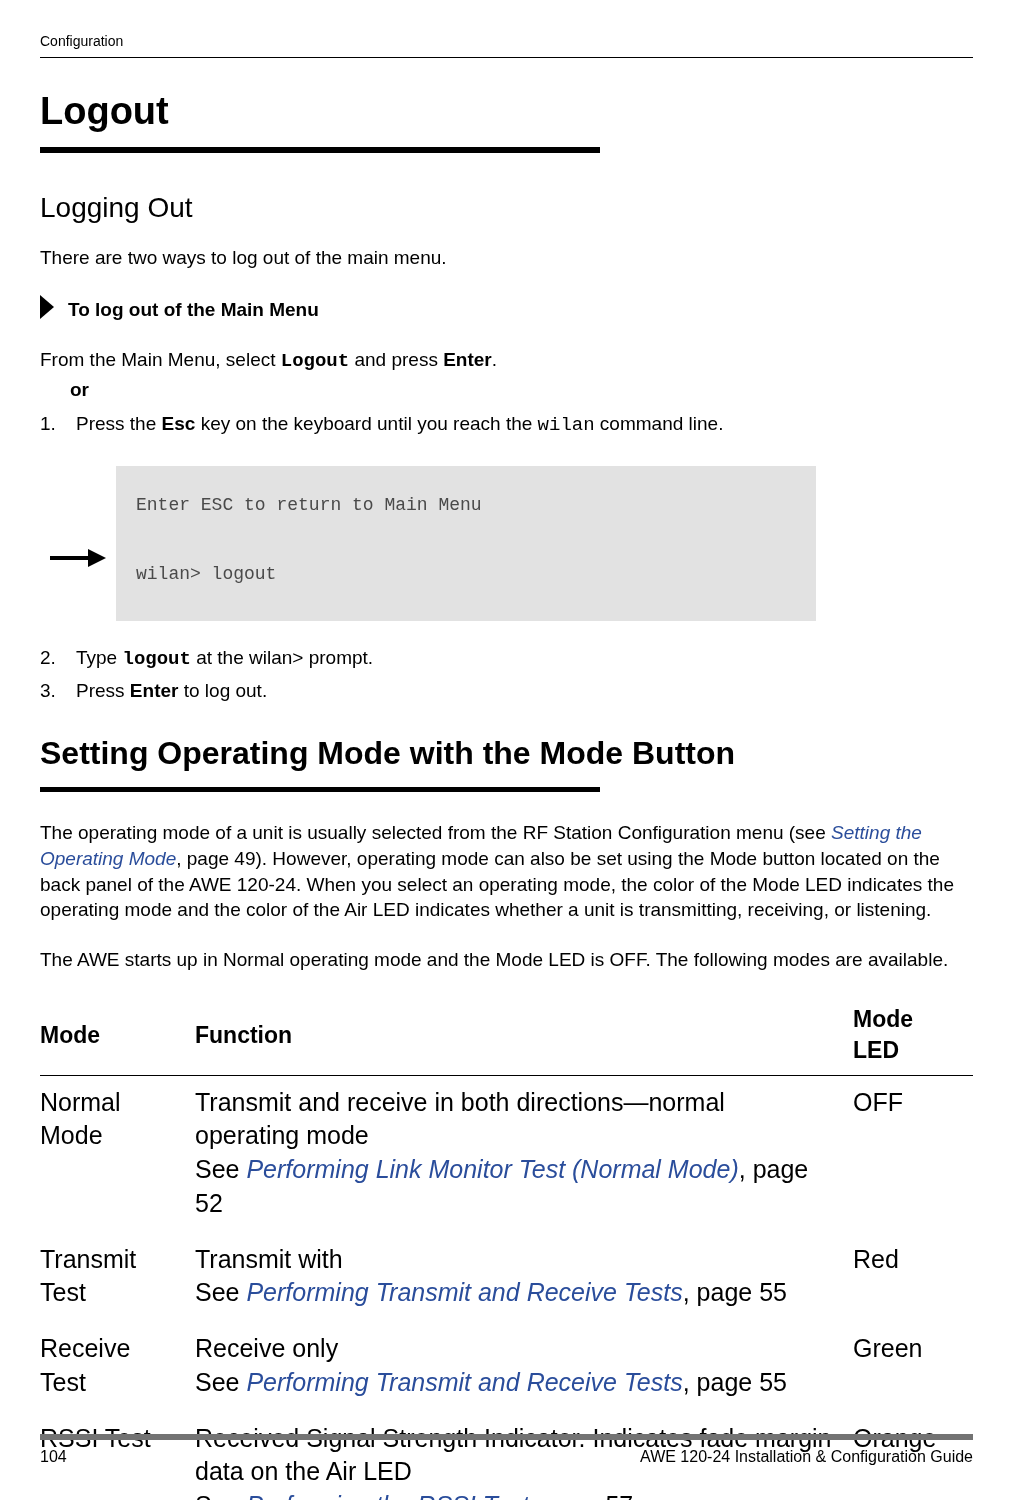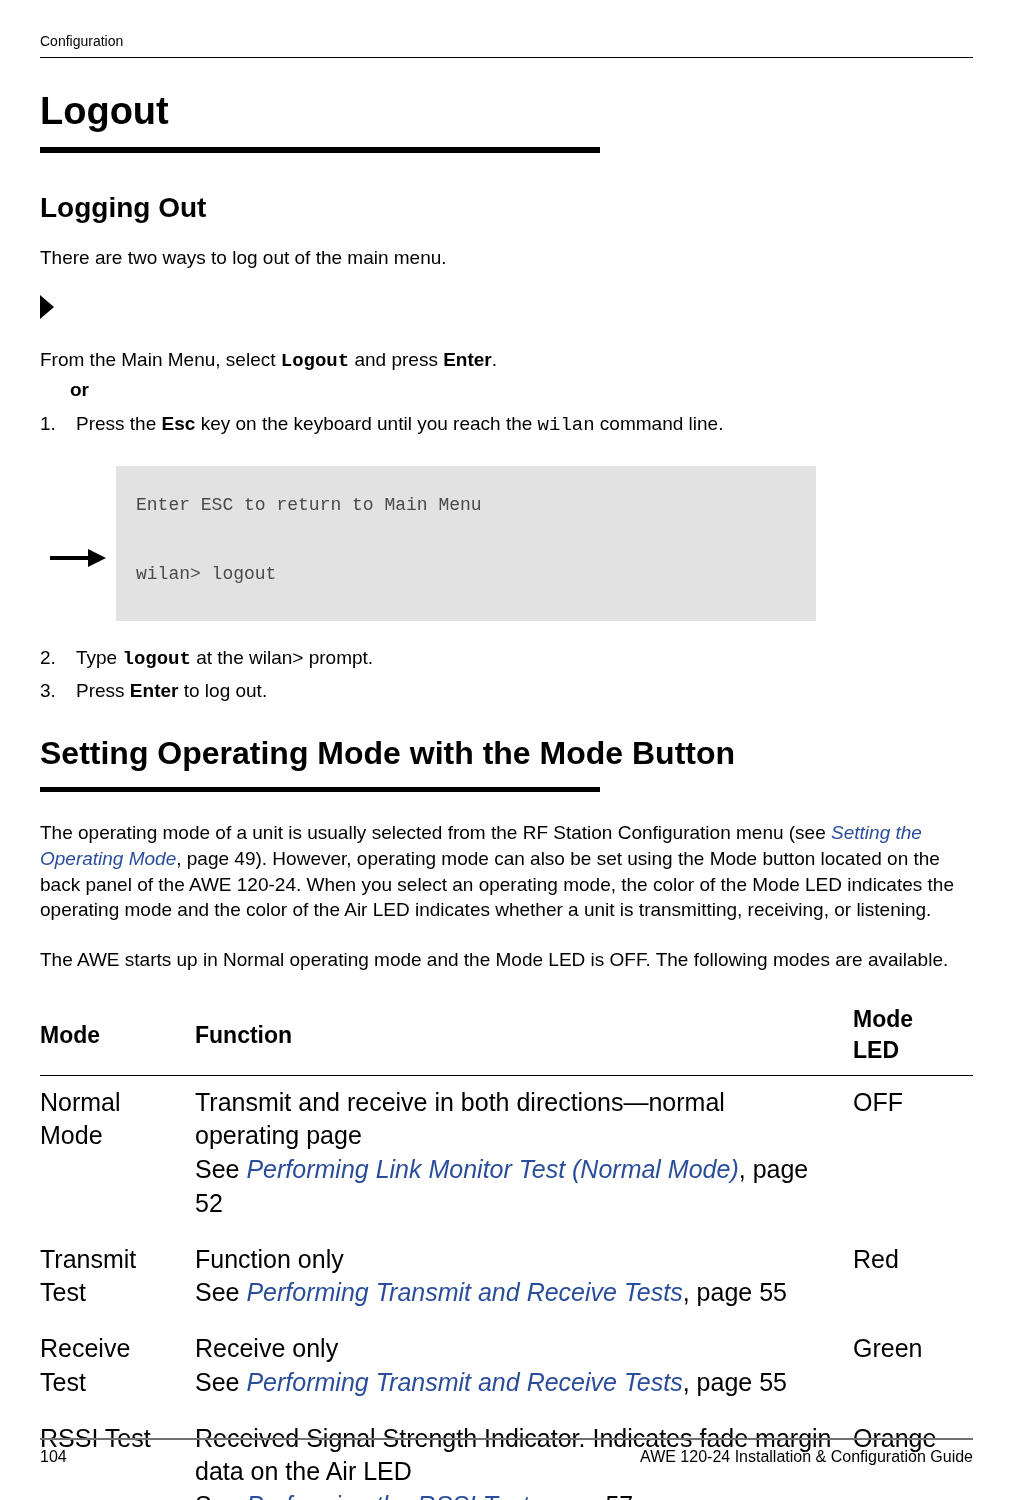--- a/index.html
+++ b/index.html
@@ -36,21 +36,21 @@
       margin: 0 0 10px 0;
     }
     .h1-rule {
       height: 6px;
       background: #000;
       width: 560px;
       margin-bottom: 36px;
     }
     .h2 {
       font-size: 28px;
-      font-weight: 700;
+      font-weight: 400;
       font-family: Helvetica, Arial, sans-serif;
       margin: 0 0 18px 0;
     }
     .body-text {
       margin: 0 0 24px 0;
     }
     .proc-row {
       display: flex;
       align-items: center;
       gap: 10px;
@@ -137,21 +137,21 @@
       font-size: 25px;
     }
     .col-mode { width: 155px; }
     .col-function { }
     .col-led { width: 120px; }
     .footer {
       position: absolute;
       left: 40px;
       right: 40px;
       bottom: 32px;
-      border-top: 2px solid #737373;
+      border-top: 6px solid #737373;
       padding-top: 6px;
       display: flex;
       justify-content: space-between;
       font-size: 16px;
     }
   </style>
 </head>
 <body>
 
 <div class="page">
@@ -164,20 +164,21 @@
   <h2 class="h2">Logging Out</h2>
 
   <p class="body-text">There are two ways to log out of the main menu.</p>
 
   <div class="proc-row">
     <span>
       <svg width="18" height="24" viewBox="0 0 18 24">
           <polygon points="0,0 0,24 14,12" fill="#000"></polygon>
         </svg>
     </span>
+    <span class="proc-label">To log out of the Main Menu</span>
   </div>
 
   <p class="step">
     <span>From the Main Menu, select </span><span class="mono bold">Logout</span><span> and press </span><span class="bold">Enter</span><span>.</span>
   </p>
   <p class="or">or</p>
 
   <ol class="ol">
     <li>
       <span class="num">1.</span>
@@ -228,29 +229,29 @@
       <tr>
         <th class="col-mode">Mode</th>
         <th class="col-function">Function</th>
         <th class="col-led">Mode LED</th>
       </tr>
     </thead>
     <tbody>
       <tr>
         <td>Normal Mode</td>
         <td>
-          <span>Transmit and receive in both directions—normal operating page</span><br>
+          <span>Transmit and receive in both directions—normal operating mode</span><br>
           <span>See </span><span class="link">Performing Link Monitor Test (Normal Mode)</span><span>, page 52</span>
         </td>
         <td>OFF</td>
       </tr>
       <tr>
         <td>Transmit Test</td>
         <td>
-          <span>Function only</span><br>
+          <span>Transmit with</span><br>
           <span>See </span><span class="link">Performing Transmit and Receive Tests</span><span>, page 55</span>
         </td>
         <td>Red</td>
       </tr>
       <tr>
         <td>Receive Test</td>
         <td>
           <span>Receive only</span><br>
           <span>See </span><span class="link">Performing Transmit and Receive Tests</span><span>, page 55</span>
         </td>

